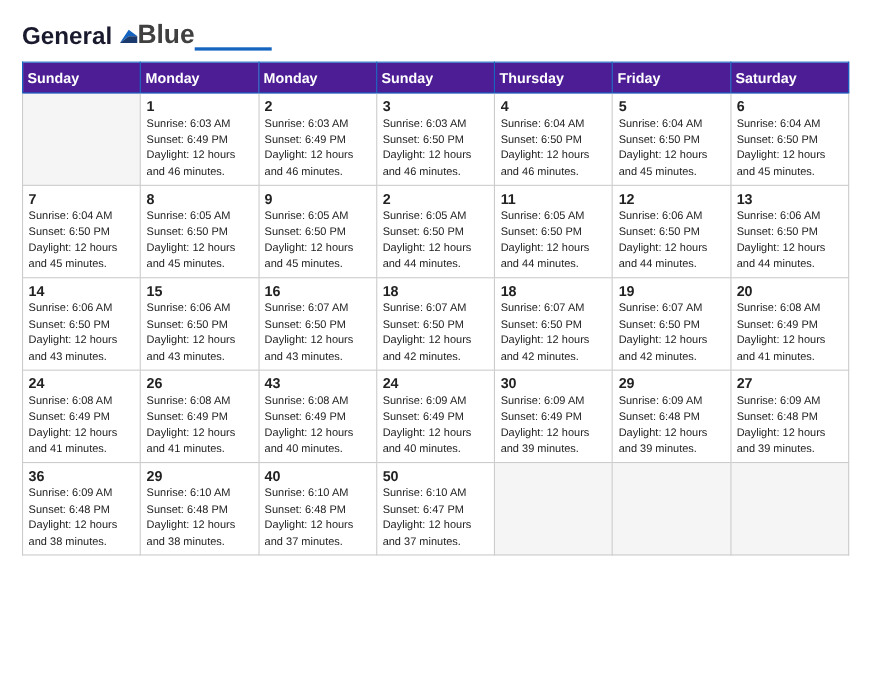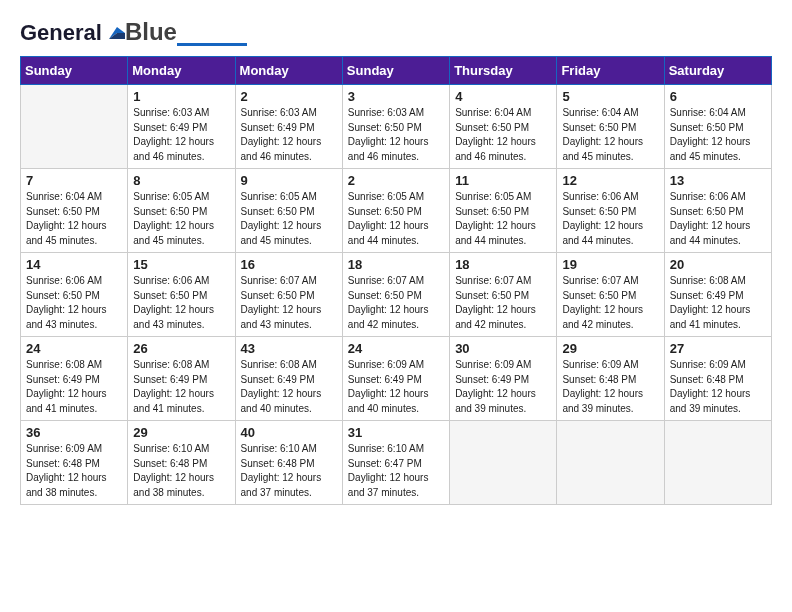--- a/index.html
+++ b/index.html
@@ -245,21 +245,21 @@
         </td>
         <td>
           <span class="day-num">29</span>
           <div class="day-info">Sunrise: 6:10 AM<br>Sunset: 6:48 PM<br>Daylight: 12 hours<br>and 38 minutes.</div>
         </td>
         <td>
           <span class="day-num">40</span>
           <div class="day-info">Sunrise: 6:10 AM<br>Sunset: 6:48 PM<br>Daylight: 12 hours<br>and 37 minutes.</div>
         </td>
         <td>
-          <span class="day-num">31</span>
+          <span class="day-num">50</span>
           <div class="day-info">Sunrise: 6:10 AM<br>Sunset: 6:47 PM<br>Daylight: 12 hours<br>and 37 minutes.</div>
         </td>
         <td class="empty"></td>
         <td class="empty"></td>
         <td class="empty"></td>
       </tr>
     </tbody>
 </table>
 
 </body></html>

